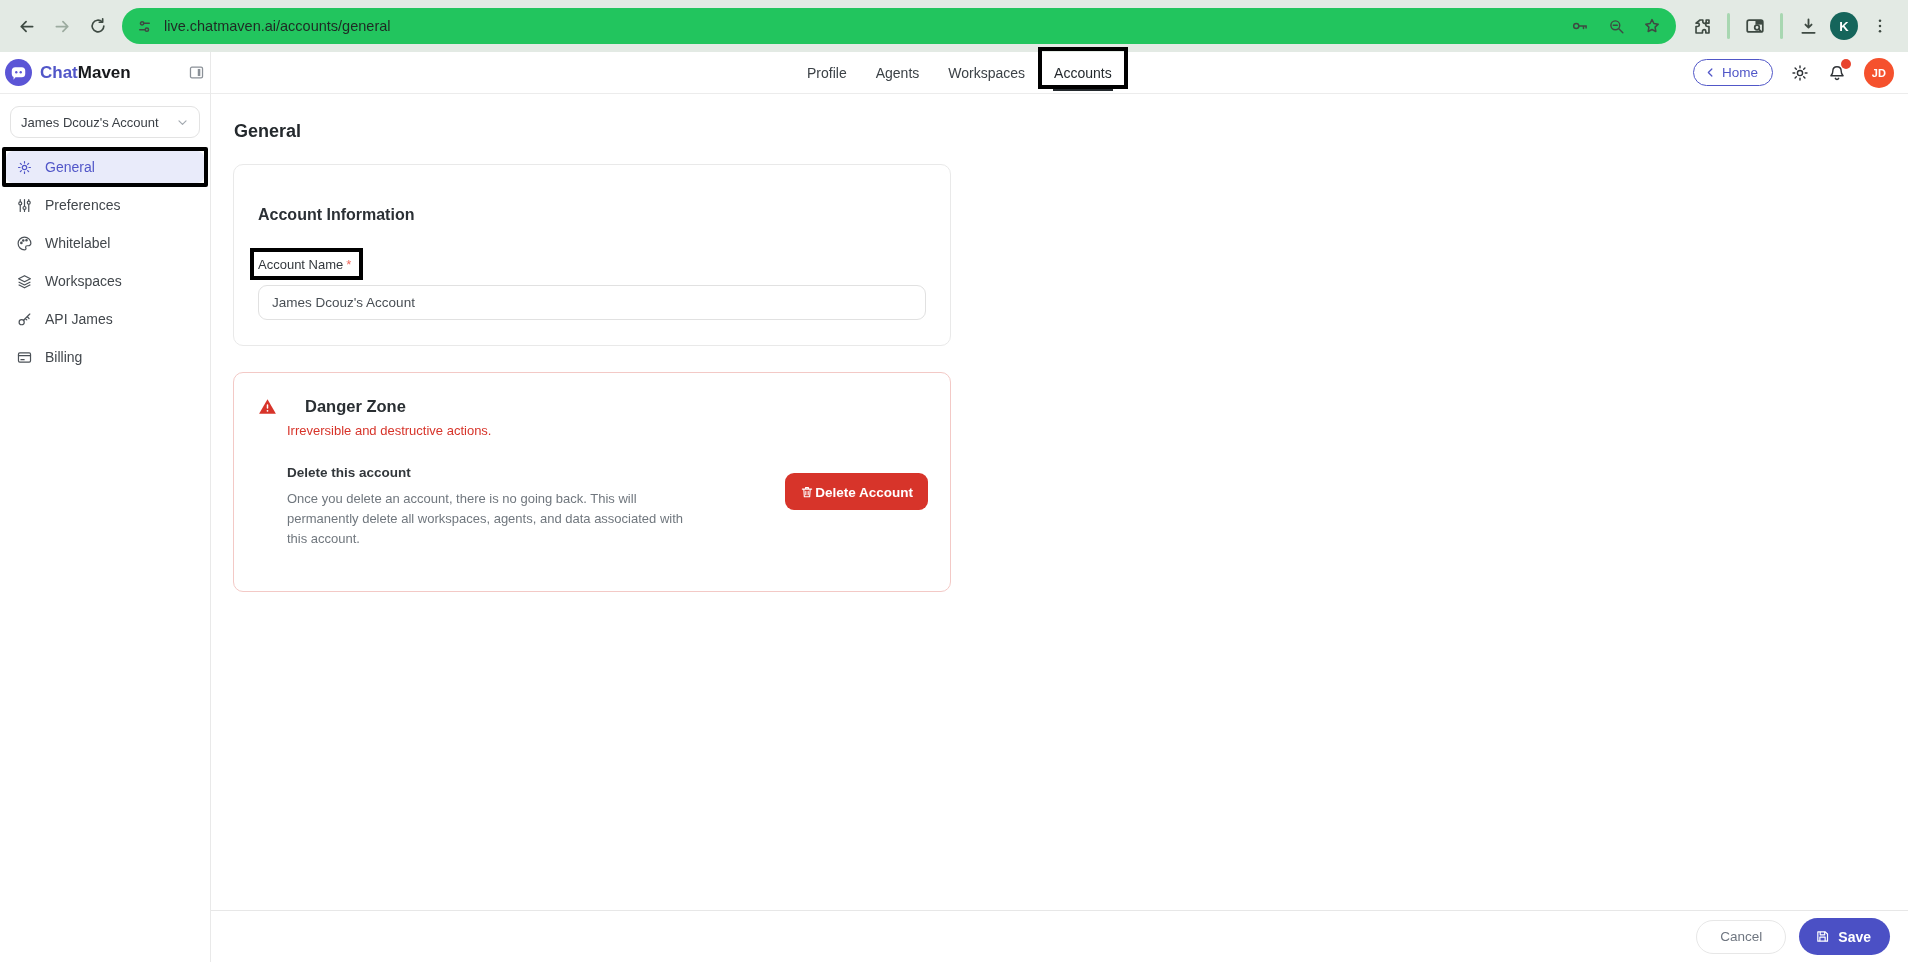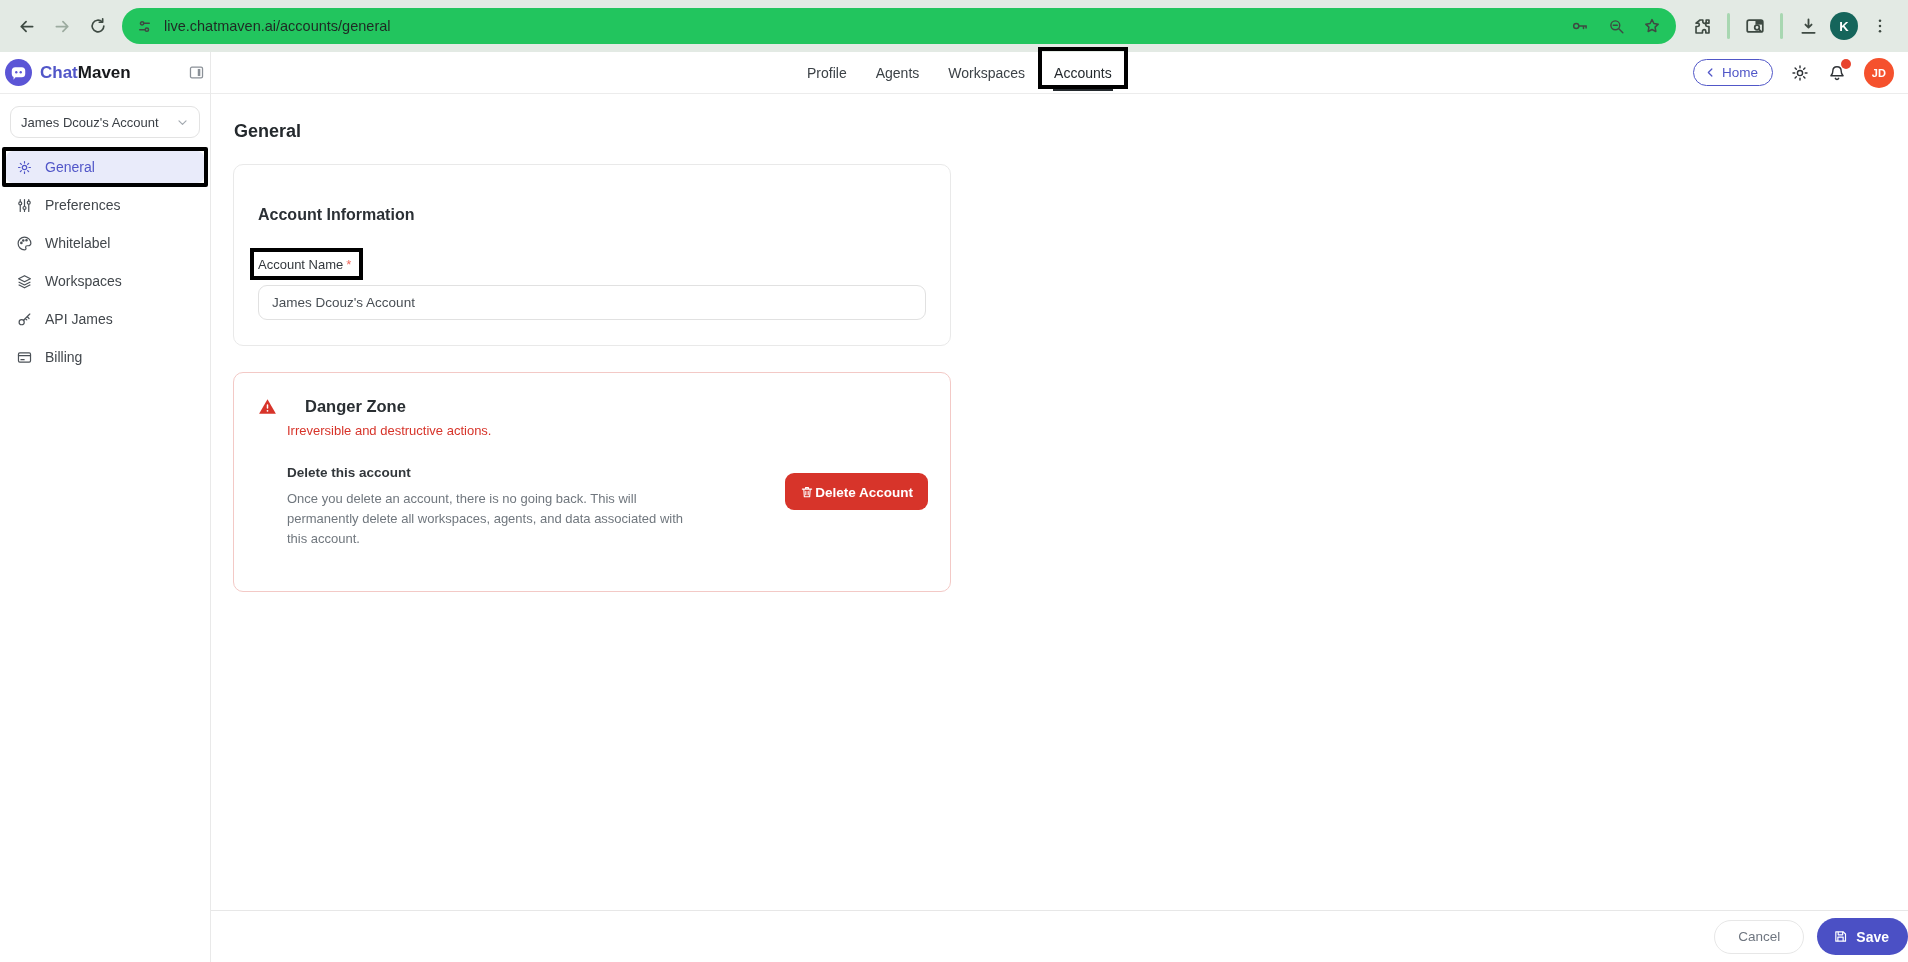--- a/index.html
+++ b/index.html
@@ -64,21 +64,21 @@
   .card.danger { margin-top:26px; border-color:#f3c9c6; padding:24px 22px 42px 24px; }
   .dz-head { display:flex; align-items:center; gap:28px; }
   .dz-title { font-size:16.5px; font-weight:700; color:#2a2f33; }
   .dz-warning { margin:7px 0 0 29px; font-size:13px; color:#d7342a; }
   .dz-row { margin:27px 0 0 29px; display:flex; justify-content:space-between; align-items:flex-start; }
   .dz-item-title { font-size:13.5px; font-weight:700; color:#32373b; }
   .dz-item-desc { margin-top:9px; font-size:13px; color:#70777e; line-height:1.55; width:402px; }
   .delete-btn { display:flex; gap:1px; height:37px; padding:12px 15px; background:#d7342a; color:#fff; border:none; border-radius:9px; font-size:13.5px; font-weight:600; margin-top:8px; font-family:"Liberation Sans", sans-serif; }
 
   
-  .footer { position:absolute; left:211px; right:0; bottom:0; height:52px; background:#fff; border-top:1px solid #e7e7e7; display:flex; align-items:center; justify-content:flex-end; gap:13px; z-index:2; }
+  .footer { position:absolute; left:211px; right:0; bottom:0; height:52px; background:#fff; border-top:1px solid #e7e7e7; display:flex; align-items:center; justify-content:flex-end; gap:13px; padding-right:18px; z-index:2; }
   .cancel-btn { height:34px; padding:0 23px; border:1px solid #e7e7e7; background:#fff; border-radius:17px; color:#6f7680; font-size:13.5px; font-family:"Liberation Sans", sans-serif; }
   .save-btn { height:37px; padding:0 19px 0 16px; background:#4b50c5; border:none; border-radius:19px; color:#fff; font-size:14px; font-weight:600; display:flex; align-items:center; gap:8px; font-family:"Liberation Sans", sans-serif; }
 </style>
 </head>
 <body>
 
 <div class="toolbar">
   <div class="tbtn">
     <svg width="21" height="21" viewBox="0 0 24 24" fill="none" stroke="currentColor" stroke-width="2" stroke-linecap="round" stroke-linejoin="round">
         <path d="M19 12H6M11.5 6.5L6 12l5.5 5.5"></path>

